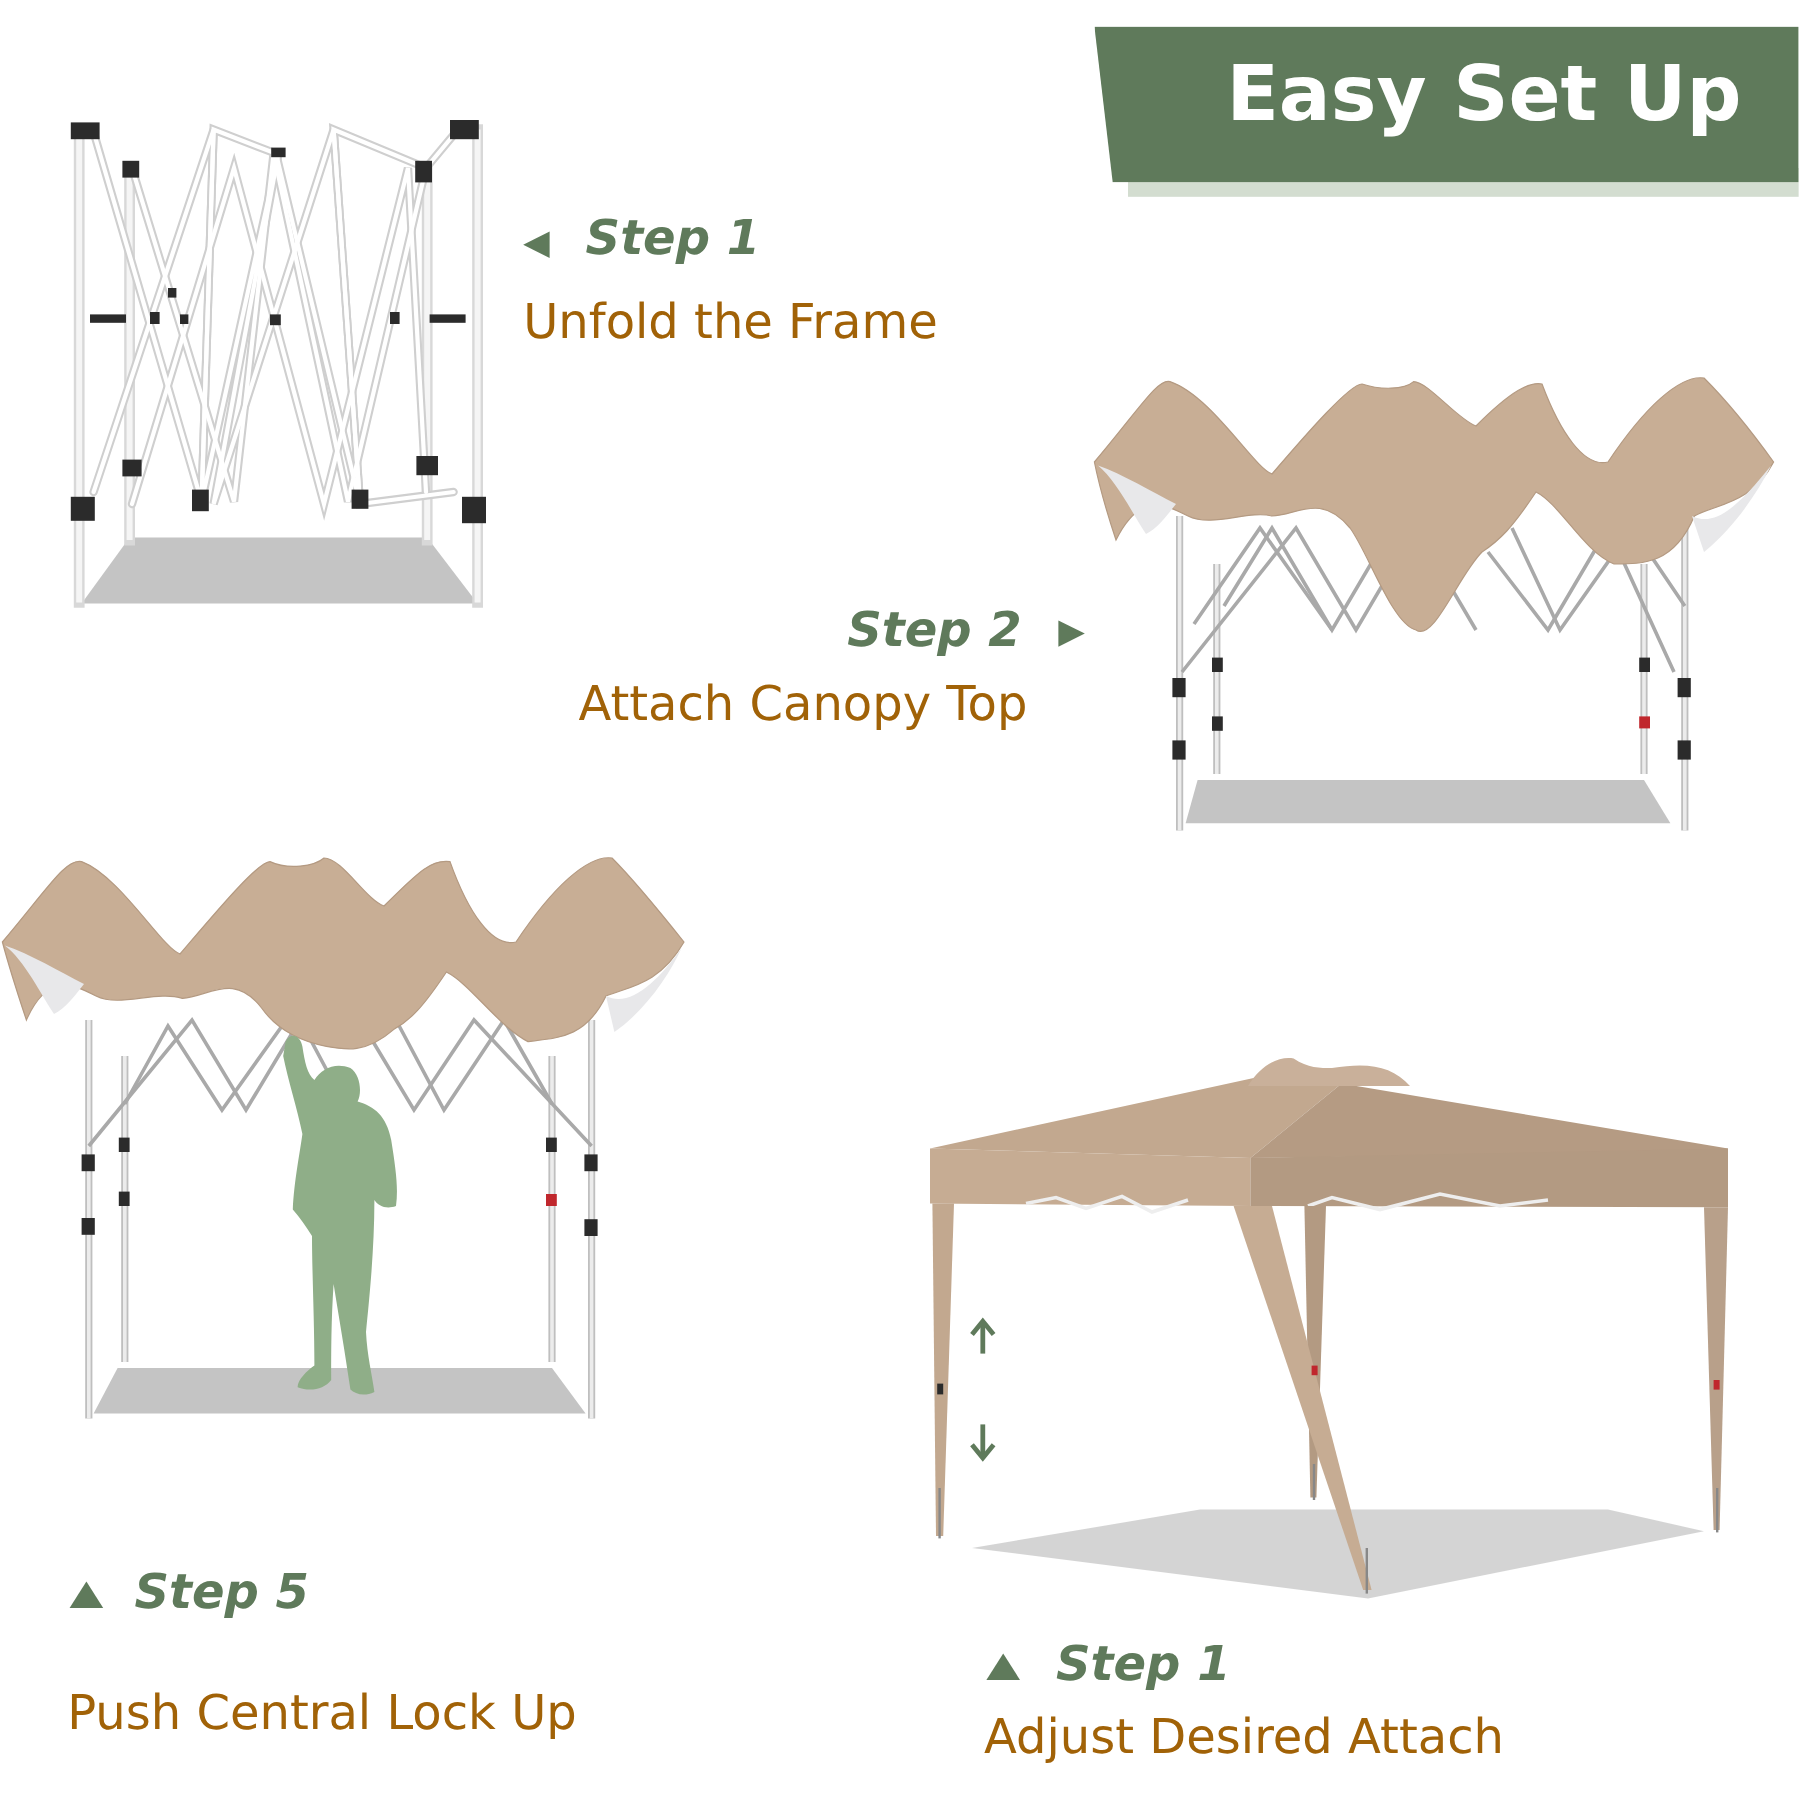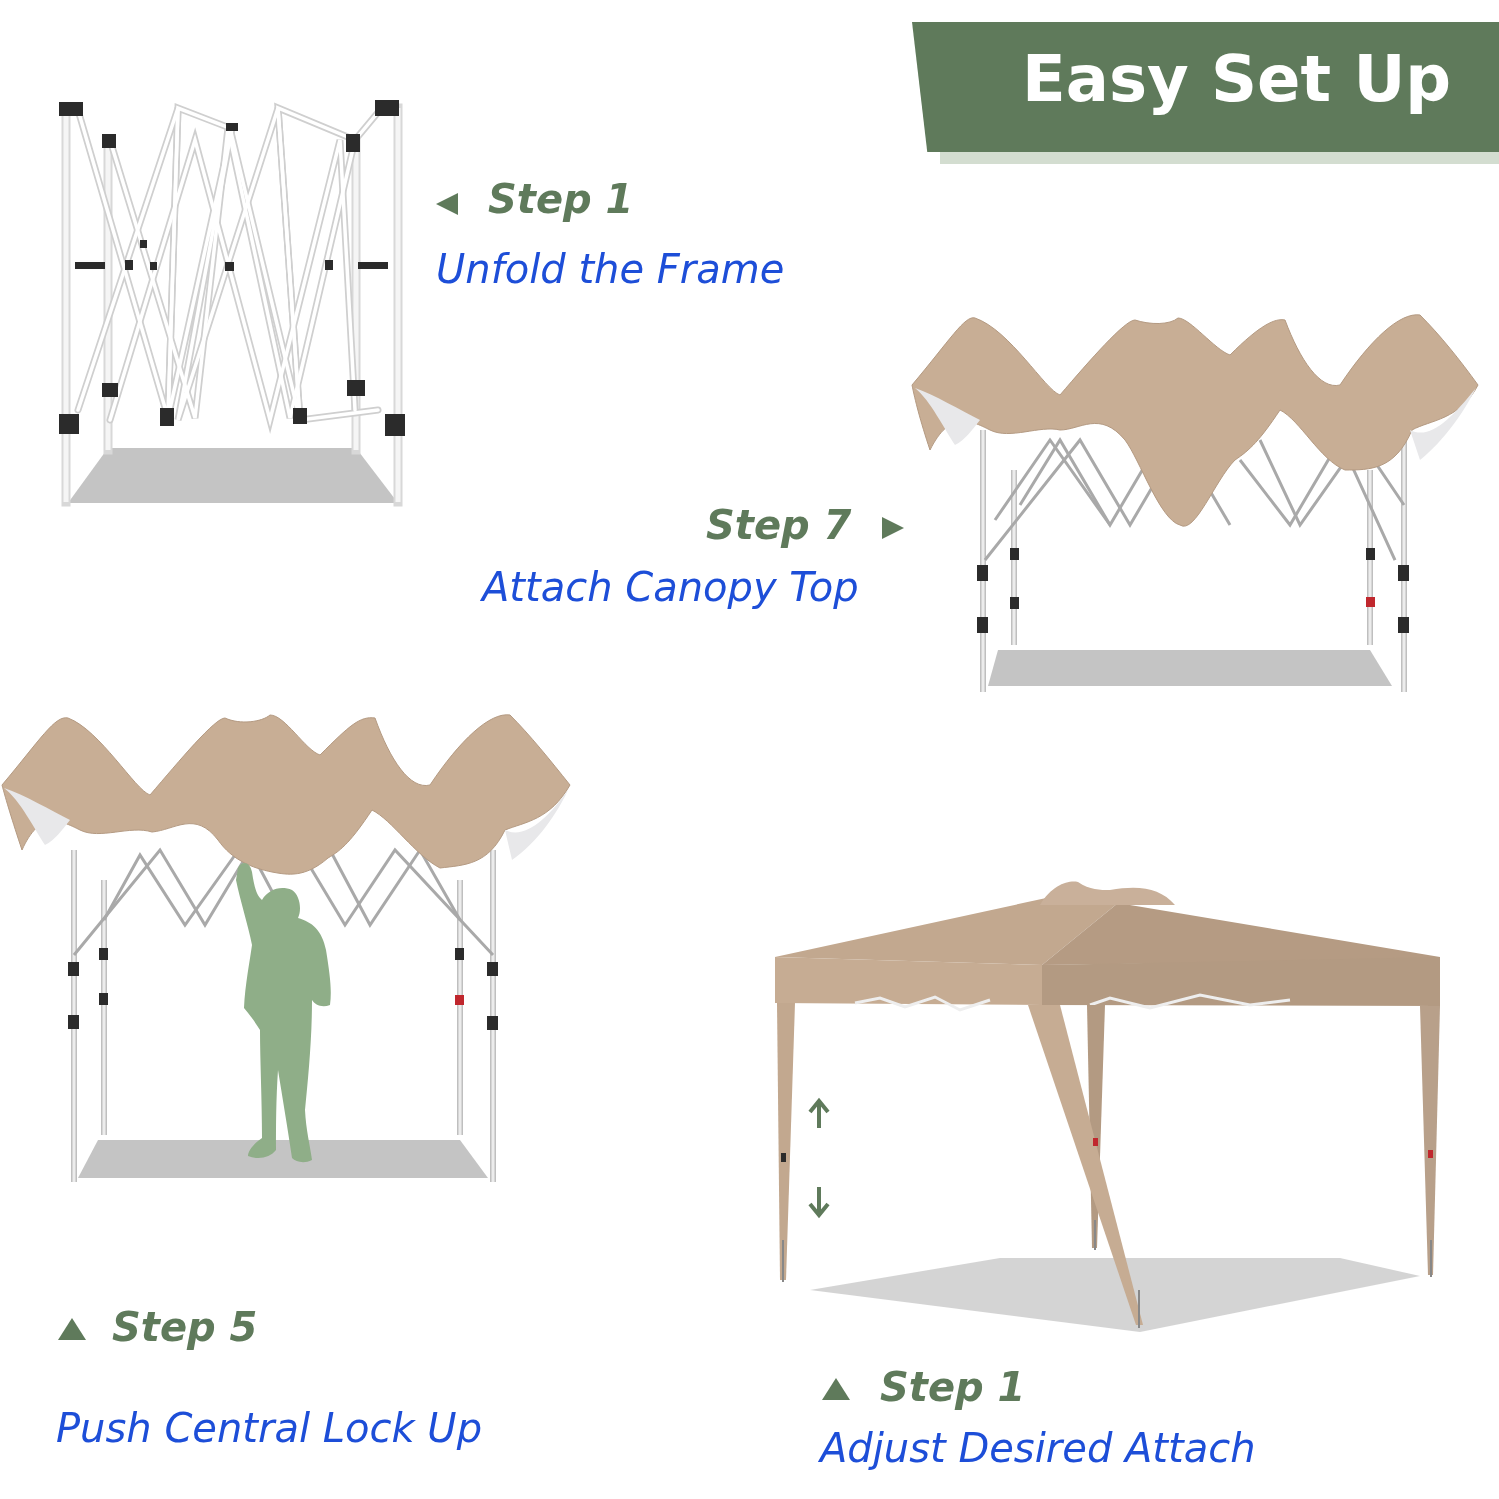--- a/index.html
+++ b/index.html
@@ -6,21 +6,21 @@
   body { width: 1499px; height: 1499px; position: relative; overflow: hidden;
          font-family: "DejaVu Sans", sans-serif; color: #5f7a5b; }
   .abs { position: absolute; }
   
   #banner-shadow { left: 940px; top: 140px; width: 559px; height: 24px; background: #d3ddd0; }
   #banner { left: 912px; top: 22px; width: 587px; height: 130px; background: #5f7a5b;
             clip-path: polygon(0 0, 100% 0, 100% 100%, 2.6% 100%); }
   #banner-title { left: 1022px; top: 42px; font-size: 64px; font-weight: bold; color: #ffffff;
                   letter-spacing: 0px; white-space: nowrap; }
   .step-label { font-size: 40px; font-weight: bold; font-style: italic; color: #5f7a5b; white-space: nowrap; }
-  .step-desc  { font-size: 40px; color: #1d4ed8; white-space: nowrap; font-style: italic; }
+  .step-desc  { font-size: 40px; color: #a16207; white-space: nowrap; }
   .tri { width: 0; height: 0; }
   .tri-left  { border-top: 11px solid transparent; border-bottom: 11px solid transparent; border-right: 22px solid #5f7a5b; }
   .tri-right { border-top: 11px solid transparent; border-bottom: 11px solid transparent; border-left: 22px solid #5f7a5b; }
   .tri-up    { border-left: 14px solid transparent; border-right: 14px solid transparent; border-bottom: 22px solid #5f7a5b; }
   svg { position: absolute; overflow: visible; }
 </style>
 </head>
 <body>
 
 <div class="abs" id="banner-shadow"></div>
@@ -121,21 +121,21 @@
          C1300,360 1320,390 1340,385 C1370,340 1400,312 1420,315 C1440,335 1460,360 1478,385
          C1460,420 1430,420 1412,430 C1395,470 1370,470 1345,470 C1320,460 1300,420 1280,410
          C1260,440 1250,450 1235,460 C1215,480 1195,535 1180,525 C1160,520 1140,460 1125,440
          C1100,410 1080,430 1060,430 C1040,425 1010,440 990,430 C970,420 950,410 930,450
          C920,420 915,400 912,385 Z"></path>
     <path fill="#e8e8ea" d="M915,388 C930,400 945,430 955,445 C965,440 972,430 980,420 C960,410 935,395 915,388 Z"></path>
     <path fill="#e8e8ea" d="M1410,430 C1430,440 1450,420 1476,388 C1465,410 1445,440 1420,460 Z"></path>
   </g>
 </svg>
 
-<div class="abs step-label" style="left:706px;top:502px;">Step 7</div>
+<div class="abs step-label" style="left:706px;top:502px;">Step 2</div>
 <div class="abs tri tri-right" style="left:882px;top:517px;"></div>
 <div class="abs step-desc" style="left:482px;top:564px;">Attach Canopy Top</div>
 
 <svg style="left:0;top:0;" width="1499" height="1499">
   <g>
     <polygon points="98,1140 460,1140 488,1178 78,1178" fill="#c4c4c4"></polygon>
     <g stroke="#bfbfbf" stroke-width="6">
       <line x1="74" y1="850" x2="74" y2="1182"></line>
       <line x1="104" y1="880" x2="104" y2="1135"></line>
       <line x1="460" y1="880" x2="460" y2="1135"></line>

